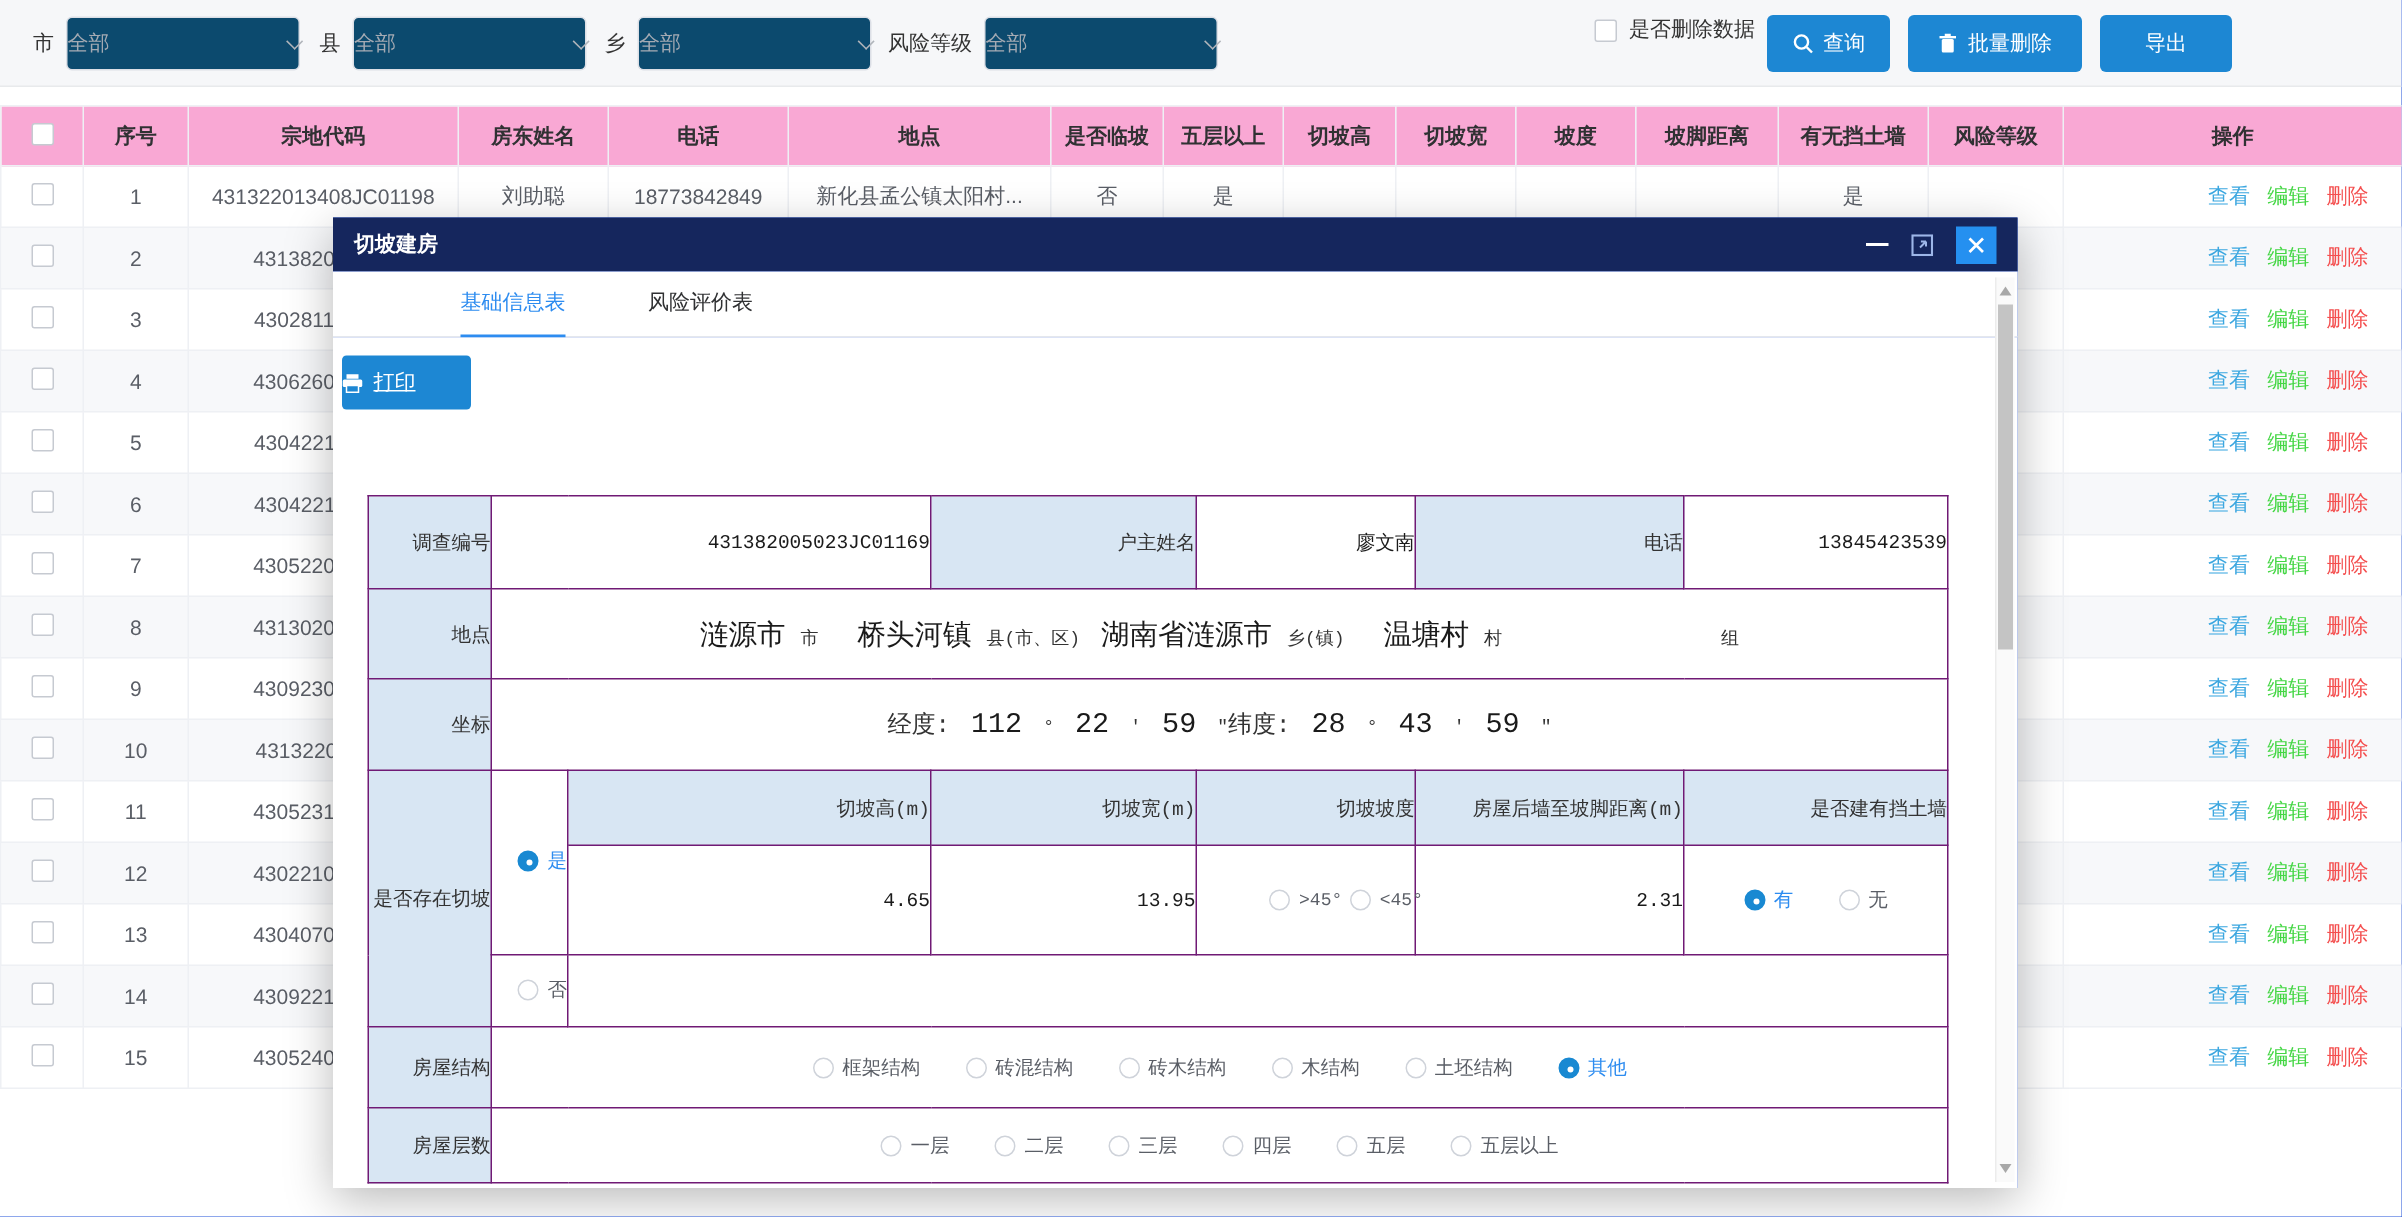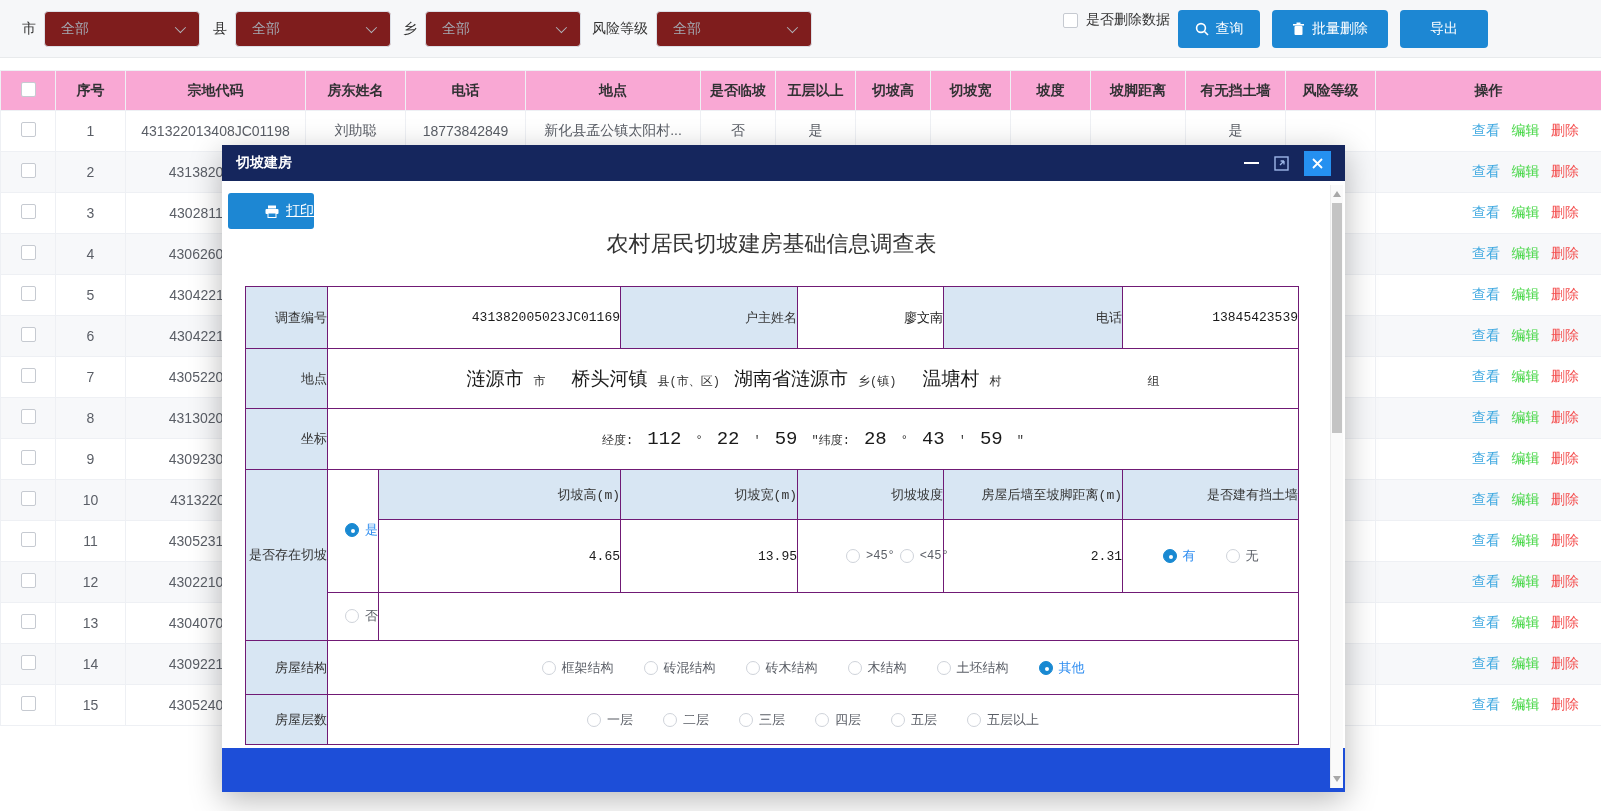--- a/index.html
+++ b/index.html
@@ -3,21 +3,21 @@
 <meta charset="utf-8">
 <style>
   * { box-sizing: border-box; margin: 0; padding: 0; }
   html,body { width:1601px; height:811px; overflow:hidden; }
   body { font-family:"Liberation Sans","DejaVu Sans",sans-serif; background:#fff; position:relative; color:#333; }
 
   
   .toolbar { position:absolute; top:0; left:0; width:1601px; height:58px; background:#f6f7f9; border-bottom:1px solid #e8eaec; z-index:1; }
   .fgroup { position:absolute; top:11px; display:flex; align-items:center; gap:8px; }
   .flabel { font-size:14px; color:#333; white-space:nowrap; }
-  .select { width:156px; height:36px; background:#7f1d1d; border:1px solid #dcdfe6; border-radius:4px; display:flex; align-items:center; justify-content:space-between; padding:0 16px; font-size:14px; color:#a4aab3; cursor:pointer; }
+  .select { width:156px; height:36px; background:#0c4a6e; border:1px solid #dcdfe6; border-radius:4px; display:flex; align-items:center; justify-content:space-between; padding:0 0; font-size:14px; color:#a4aab3; cursor:pointer; }
   .chev { width:8px; height:8px; border-right:1.5px solid #b0b4ba; border-bottom:1.5px solid #b0b4ba; transform:rotate(45deg) translateY(-2px); }
   .kw-input { width:142px; height:36px; border:1px solid #dcdfe6; border-radius:4px; padding:0 10px; font-size:14px; color:#606266; background:#fff; outline:none; font-family:inherit; }
   .kw-input::placeholder { color:#bfc4cc; }
   .cbx { width:15px; height:15px; border:1px solid #c6cad1; border-radius:2px; background:#fff; display:inline-block; cursor:pointer; }
   .btn { position:absolute; top:10px; height:38px; border:none; border-radius:4px; background:#1d87d3; color:#fff; font-size:14px; display:flex; align-items:center; justify-content:center; gap:7px; cursor:pointer; font-family:inherit; }
 
   
   .main-table { position:absolute; top:70px; left:0; width:1601px; border-collapse:collapse; table-layout:fixed; z-index:1; }
   .main-table th { height:40px; font-size:14px; font-weight:bold; color:#303133; border:1px solid #eef0f4; background:#f9a8d4; text-align:center; }
   .main-table td { height:41px; font-size:14px; color:#5a5e66; border:1px solid #eef0f4; text-align:center; overflow:hidden; white-space:nowrap; }
@@ -31,33 +31,33 @@
   .modal-header { height:36px; background:#15265d; display:flex; align-items:center; padding:0 14px; }
   .modal-title { color:#fff; font-size:14px; font-weight:bold; }
   .win-controls { margin-left:auto; display:flex; align-items:center; gap:15px; }
   .min-icon { width:15px; height:2px; background:#fff; cursor:pointer; }
   .max-icon { cursor:pointer; display:flex; }
   .close-btn { width:27px; height:25px; background:#2590f0; display:flex; align-items:center; justify-content:center; cursor:pointer; }
   .tabbar { height:44px; border-bottom:1px solid #e4e7ed; display:flex; align-items:stretch; padding-left:85px; gap:55px; background:#fff; }
   .tab { font-size:14px; color:#303133; display:flex; align-items:center; cursor:pointer; border-bottom:2px solid transparent; margin-bottom:-1px; }
   .tab.active { color:#2d8cf0; border-bottom-color:#2d8cf0; }
   .modal-body { position:relative; height:567px; background:#fff; }
-  .print-btn { position:absolute; left:6px; top:12px; width:86px; height:36px; background:#1d87d3; color:#fff; border:none; border-radius:3px; font-size:14px; display:flex; align-items:center; justify-content:flex-end; gap:7px; cursor:pointer; font-family:inherit;text-decoration:underline; }
+  .print-btn { position:absolute; left:6px; top:12px; width:86px; height:36px; background:#1d87d3; color:#fff; border:none; border-radius:3px; font-size:14px; display:flex; align-items:center; justify-content:flex-start; gap:7px; cursor:pointer; font-family:inherit;text-decoration:underline; }
   .form-title { position:absolute; left:23px; top:48px; width:1053px; text-align:center; font-size:22px; color:#333; }
 
   .form-table { position:absolute; left:23px; top:105px; width:1053px; border-collapse:collapse; table-layout:fixed; }
   .form-table td { border:1px solid #701a75; text-align:right; color:#1a1a1a; font-size:13px; vertical-align:middle;font-family:Liberation Mono, monospace; }
   .form-table .lbl { background:#d8e6f3; color:#333; }
   .big { font-size:21px; }
   tr.fr1 { height:62px; } tr.fr2 { height:60px; } tr.fr3 { height:61px; } tr.fr4 { height:50px; }
   tr.fr5 { height:73px; } tr.fr6 { height:48px; } tr.fr7 { height:54px; } tr.fr8 { height:50px; }
   .inline-c { display:flex; align-items:baseline; justify-content:center; flex-wrap:nowrap; }
   .val18 { font-size:19px; } .suf { font-size:12px; color:#333; margin:0 26px 0 10px; }
   .coord-num { font-size:19px; margin:0 14px; } .coord-sym { font-size:12px; color:#333; }
-  .coord-lab { font-size:12px; color:#333; }
+  .coord-lab { font-size:16px; color:#333; }
 
   .radio { display:inline-flex; align-items:center; gap:6px; font-size:13px; color:#5a5e66; cursor:pointer; white-space:nowrap; }
   .rdot { width:14px; height:14px; border-radius:50%; border:1px solid #cfd3da; background:#fff; position:relative; flex:0 0 auto; }
   .radio.sel .rdot { border-color:#1989d2; background:#1989d2; }
   .radio.sel .rdot::after { content:""; position:absolute; left:5px; top:5px; width:4px; height:4px; border-radius:50%; background:#fff; }
   .radio.sel .rlab { color:#2d8cf0; }
   .radio-row { display:flex; justify-content:center; gap:30px; }
   .slope-stack { display:flex; align-items:flex-start; gap:5px; padding-left:48px; }
   .slope-stack .radio { font-size:12px; }
 
@@ -520,30 +520,33 @@
             <path d="M6 9 L10 5 M10 5 h-3.4 M10 5 v3.4" stroke="#9db6e8" stroke-width="1.3" fill="none"></path>
           </svg>
       </span>
       <span class="close-btn">
         <svg width="11" height="11" viewBox="0 0 11 11">
             <path d="M1 1 L10 10 M10 1 L1 10" stroke="#fff" stroke-width="1.8"></path>
           </svg>
       </span>
     </span>
   </div>
+  <div class="tabbar">
+    <span class="tab active">基础信息表</span>
+    <span class="tab">风险评价表</span>
+  </div>
   <div class="modal-body">
     <button class="print-btn">
       <svg width="14" height="13" viewBox="0 0 14 13">
           <rect x="3" y="0.5" width="8" height="3" fill="#fff"></rect>
           <rect x="0.5" y="4" width="13" height="5" rx="1" fill="#fff"></rect>
           <rect x="3" y="8" width="8" height="4.5" fill="#1d87d3" stroke="#fff"></rect>
         </svg>
       <span>打印</span>
     </button>
-    <div class="form-title">农村居民切坡建房基础信息调查表</div>
 
     <table class="form-table">
       <colgroup>
         <col style="width:82px">
           <col style="width:51px">
           <col style="width:242px">
           <col style="width:177px">
         <col style="width:146px">
           <col style="width:179px">
           <col style="width:176px">

